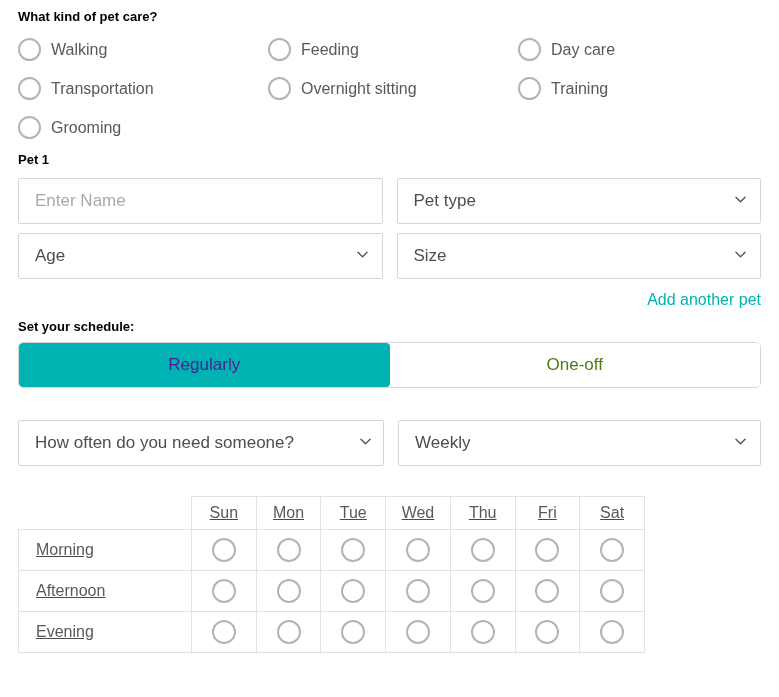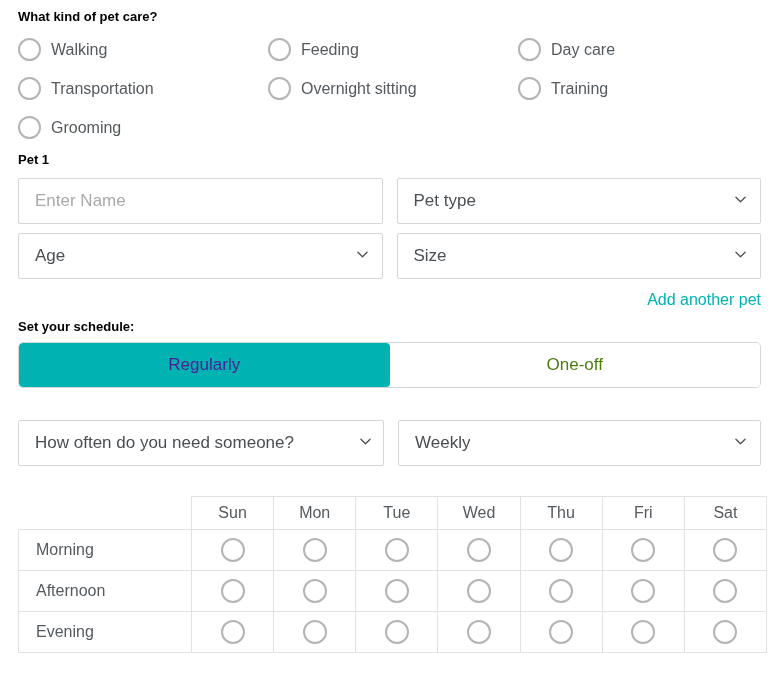--- a/index.html
+++ b/index.html
@@ -148,22 +148,23 @@
   }
 
   
   .freq-row { margin-top: 32px; }
   .freq-row .field.narrow { flex: 0 0 366px; }
 
   
   .sched-wrap { margin-top: 30px; }
   table.schedule {
     border-collapse: collapse;
-    width: 749px;
+    width: 627px;
     table-layout: fixed;
+    text-decoration: underline;
   }
   table.schedule col.rowlabel { width: 173px; }
   table.schedule th {
     font-size: 16px;
     font-weight: normal;
     color: #555a5e;
     text-align: center;
     height: 32px;
     border: 1px solid #e2e2e2;
     border-top: 1px solid #e2e2e2;

